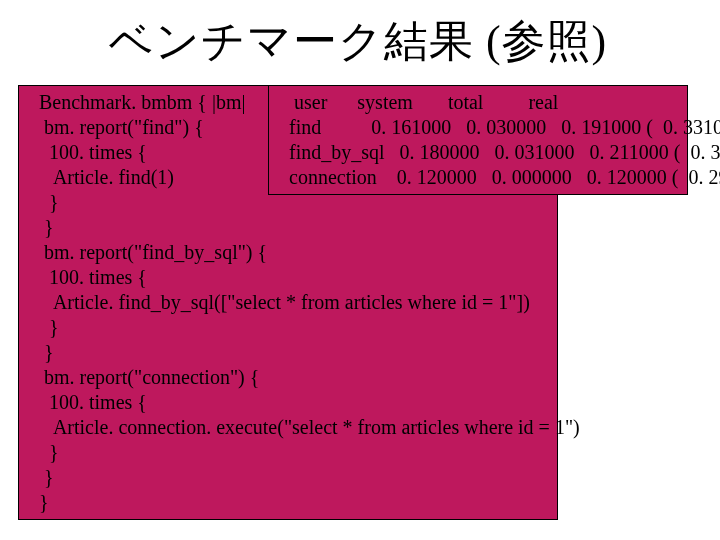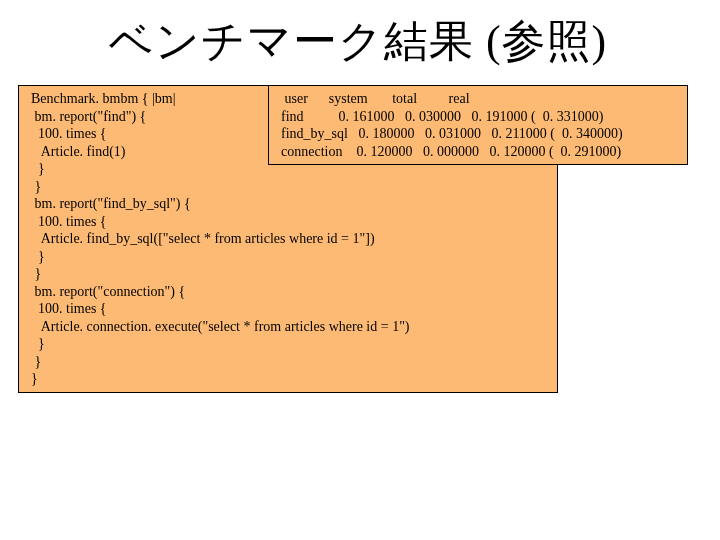--- a/index.html
+++ b/index.html
@@ -22,26 +22,26 @@
     top: 12px;
     left: 0;
     right: 0;
     text-align: center;
     font-size: 44px;
     font-weight: 400;
     letter-spacing: 1px;
   }
   .code-box {
     position: absolute;
-    background: #fdba74;
+    background: #be185d;
     border: 1px solid #000;
     box-sizing: border-box;
-    padding: 4px 12px;
+    padding: 4px 20px;
     font-family: "Times New Roman", serif;
-    font-size: 14px;
+    font-size: 20px;
     line-height: 1.25;
     white-space: pre;
   }
   .box-left {
     top: 85px;
     left: 18px;
     width: 540px;
   }
   .box-right {
     top: 85px;

